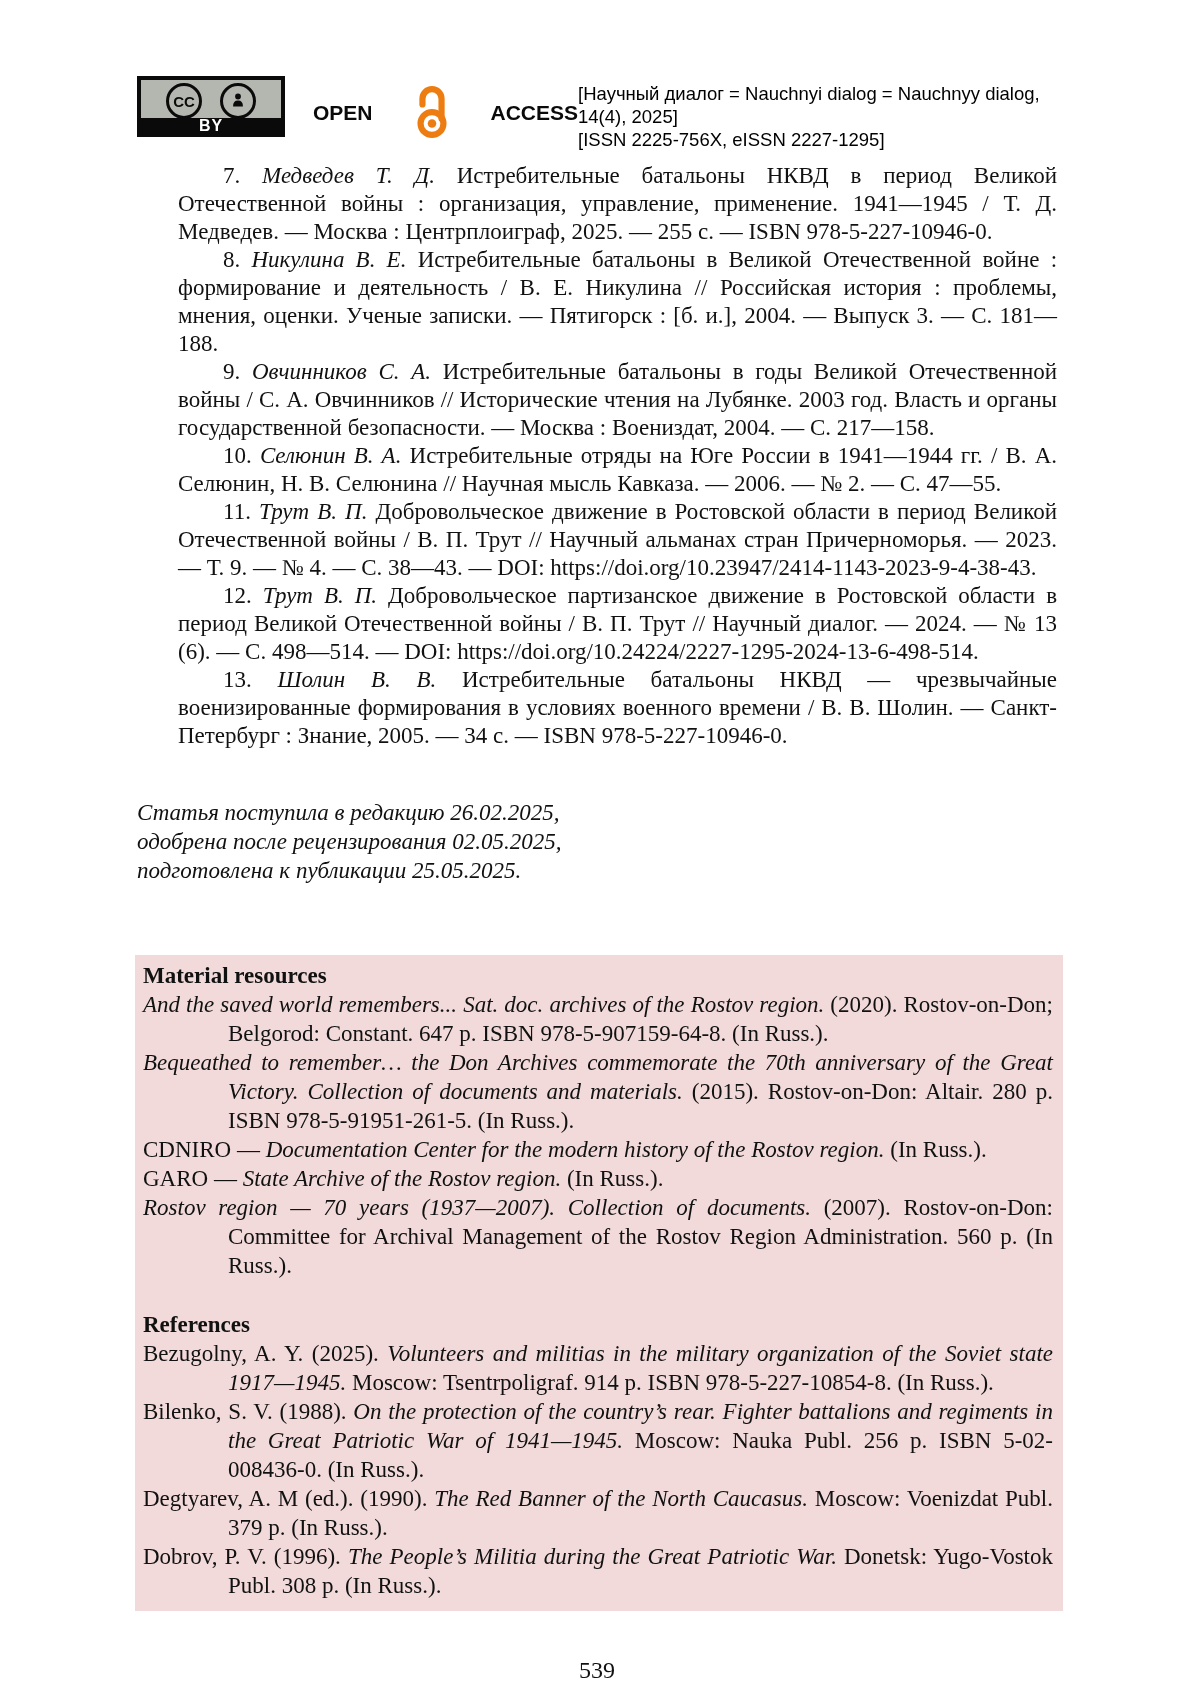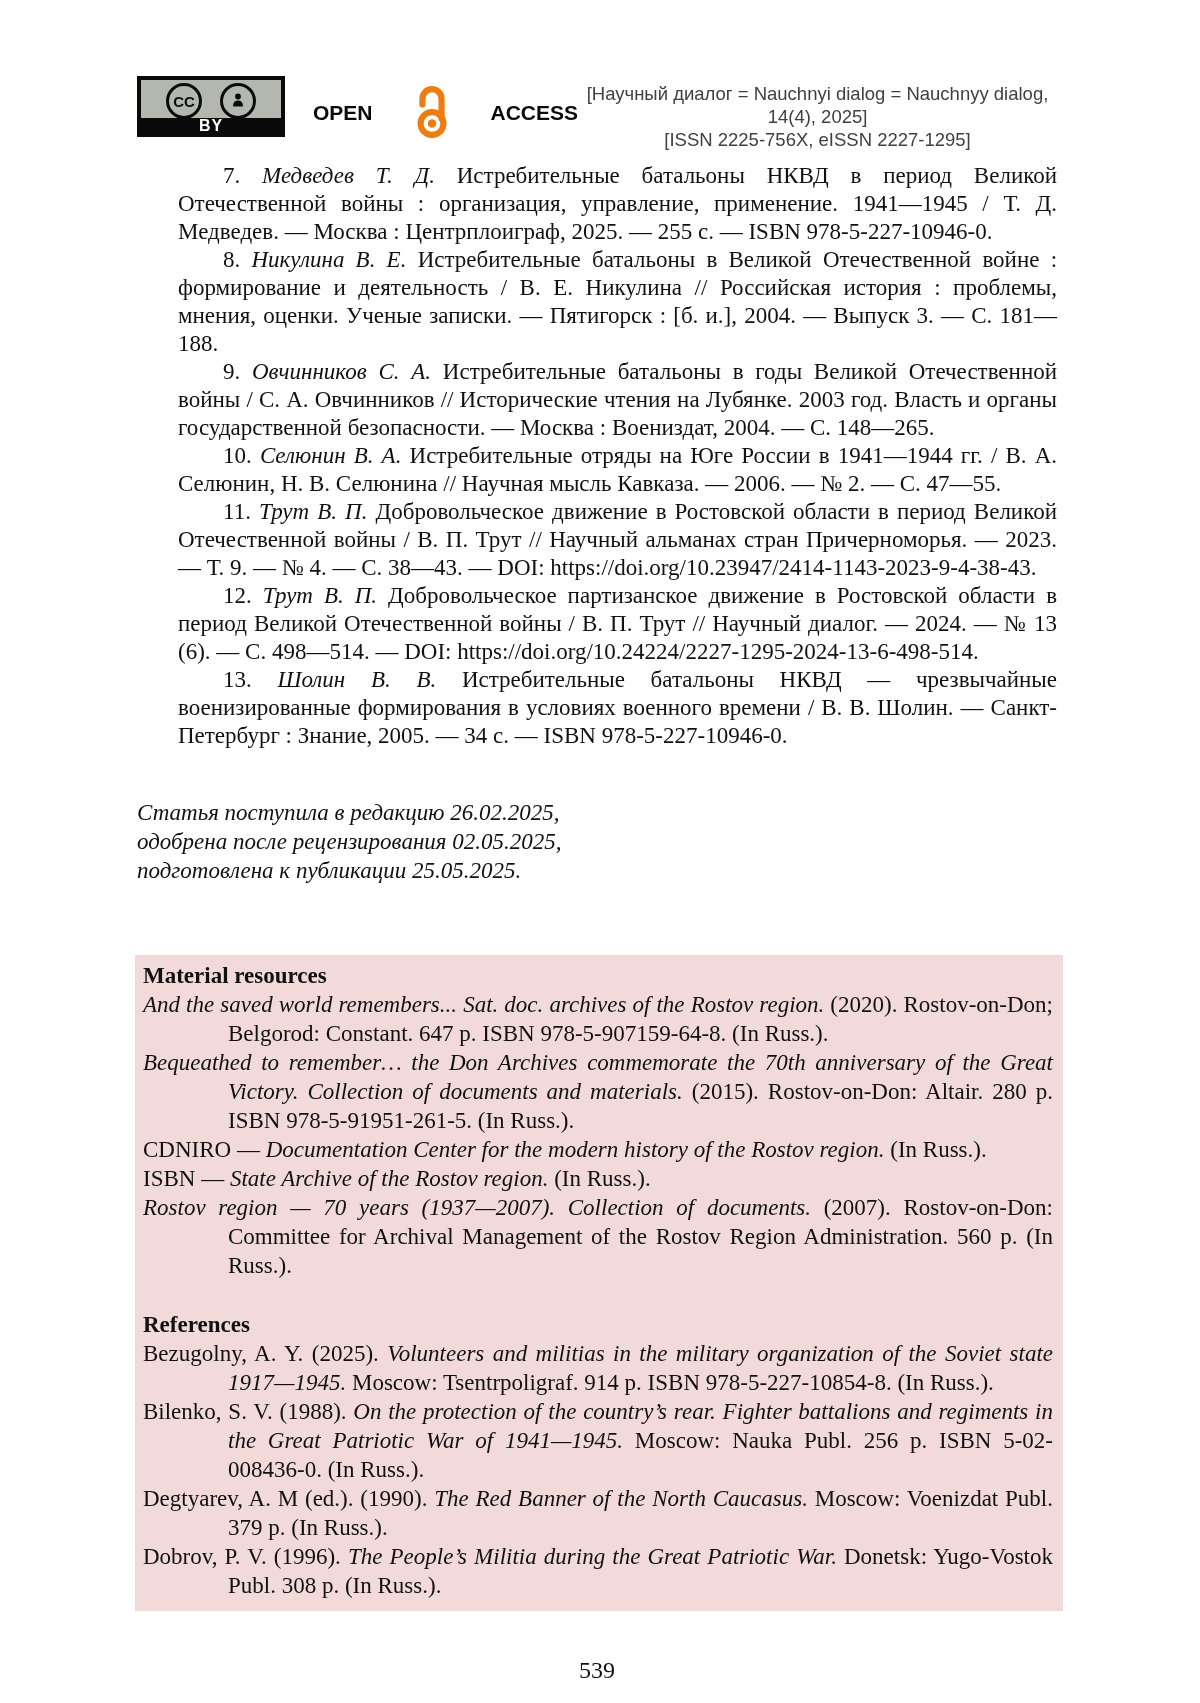--- a/index.html
+++ b/index.html
@@ -23,22 +23,22 @@
   }
   .cc-strip{
     position:absolute;left:0;right:0;bottom:0;height:15px;background:#0a0a0a;
     color:#fff;font-family:"Liberation Sans", sans-serif;font-weight:bold;font-size:16px;
     display:flex;align-items:center;justify-content:center;letter-spacing:1px;
   }
   .oa{display:flex;align-items:center;margin-left:28px;margin-top:10px;flex:0 0 auto;gap:34px;}
   .oa-word{font-family:"Liberation Sans", sans-serif;font-weight:bold;font-size:21px;color:#0a0a0a;}
   .oa svg{margin:0 4px;}
   .cite{
-    margin-left:auto;text-align:center;font-family:"Liberation Sans", sans-serif;
-    font-size:18.5px;line-height:23px;color:#404040;margin-top:6px;
+    margin-left:auto;text-align:left;font-family:"Liberation Sans", sans-serif;
+    font-size:18.5px;line-height:23px;color:#000000;margin-top:6px;
   }
   
   .refs-ru{margin-top:26px;}
   p{margin:0;}
   .ref-ru{
     font-size:23px;line-height:28px;text-align:justify;text-indent:45px;margin-left:41px;
   }
   .dates{
     margin-top:48px;font-style:italic;font-size:23px;line-height:29px;
     text-align:left;padding-right:64px;
@@ -93,21 +93,21 @@
       <div>[ISSN 2225-756X, eISSN 2227-1295]</div>
     </div>
   </header>
 
   <section class="refs-ru">
 
       <p class="ref-ru"><span>7. </span><i>Медведев Т. Д.</i><span> Истребительные батальоны НКВД в период Великой Отечественной войны : организация, управление, применение. 1941—1945 / Т. Д. Медведев. — Москва : Центрплоиграф, 2025. — 255 с. — ISBN 978-5-227-10946-0.</span></p>
 
       <p class="ref-ru"><span>8. </span><i>Никулина В. Е.</i><span> Истребительные батальоны в Великой Отечественной войне : формирование и деятельность / В. Е. Никулина // Российская история : проблемы, мнения, оценки. Ученые записки. — Пятигорск : [б. и.], 2004. — Выпуск 3. — С. 181—188.</span></p>
 
-      <p class="ref-ru"><span>9. </span><i>Овчинников С. А.</i><span> Истребительные батальоны в годы Великой Отечественной войны / С. А. Овчинников // Исторические чтения на Лубянке. 2003 год. Власть и органы государственной безопасности. — Москва : Воениздат, 2004. — С. 148—265.</span></p>
+      <p class="ref-ru"><span>9. </span><i>Овчинников С. А.</i><span> Истребительные батальоны в годы Великой Отечественной войны / С. А. Овчинников // Исторические чтения на Лубянке. 2003 год. Власть и органы государственной безопасности. — Москва : Воениздат, 2004. — С. 217—158.</span></p>
 
       <p class="ref-ru"><span>10. </span><i>Селюнин В. А.</i><span> Истребительные отряды на Юге России в 1941—1944 гг. / В. А. Селюнин, Н. В. Селюнина // Научная мысль Кавказа. — 2006. — № 2. — С. 47—55.</span></p>
 
       <p class="ref-ru"><span>11. </span><i>Трут В. П.</i><span> Добровольческое движение в Ростовской области в период Великой Отечественной войны / В. П. Трут // Научный альманах стран Причерноморья. — 2023. — Т. 9. — № 4. — С. 38—43. — DOI: https://doi.org/10.23947/2414-1143-2023-9-4-38-43.</span></p>
 
       <p class="ref-ru"><span>12. </span><i>Трут В. П.</i><span> Добровольческое партизанское движение в Ростовской области в период Великой Отечественной войны / В. П. Трут // Научный диалог. — 2024. — № 13 (6). — С. 498—514. — DOI: https://doi.org/10.24224/2227-1295-2024-13-6-498-514.</span></p>
 
       <p class="ref-ru"><span>13. </span><i>Шолин В. В.</i><span> Истребительные батальоны НКВД — чрезвычайные военизированные формирования в условиях военного времени / В. В. Шолин. — Санкт-Петербург : Знание, 2005. — 34 с. — ISBN 978-5-227-10946-0.</span></p>
     </section>
 
@@ -120,21 +120,21 @@
   <section class="pink">
     <h2>Material resources</h2>
     <div>
 
         <p class="hang"><i>And the saved world remembers... Sat. doc. archives of the Rostov region.</i><span> (2020). Rostov-on-Don; Belgorod: Constant. 647 p. ISBN 978-5-907159-64-8. (In Russ.).</span></p>
 
         <p class="hang"><i>Bequeathed to remember… the Don Archives commemorate the 70th anniversary of the Great Victory. Collection of documents and materials.</i><span> (2015). Rostov-on-Don: Altair. 280 p. ISBN 978-5-91951-261-5. (In Russ.).</span></p>
 
         <p class="hang"><span>CDNIRO — </span><i>Documentation Center for the modern history of the Rostov region.</i><span> (In Russ.).</span></p>
 
-        <p class="hang"><span>ISBN — </span><i>State Archive of the Rostov region.</i><span> (In Russ.).</span></p>
+        <p class="hang"><span>GARO — </span><i>State Archive of the Rostov region.</i><span> (In Russ.).</span></p>
 
         <p class="hang"><i>Rostov region — 70 years (1937—2007). Collection of documents.</i><span> (2007). Rostov-on-Don: Committee for Archival Management of the Rostov Region Administration. 560 p. (In Russ.).</span></p>
       </div>
 
     <h2 class="refs-heading">References</h2>
     <div>
 
         <p class="hang"><span>Bezugolny, A. Y. (2025). </span><i>Volunteers and militias in the military organization of the Soviet state 1917—1945.</i><span> Moscow: Tsentrpoligraf. 914 p. ISBN 978-5-227-10854-8. (In Russ.).</span></p>
 
         <p class="hang"><span>Bilenko, S. V. (1988). </span><i>On the protection of the country’s rear. Fighter battalions and regiments in the Great Patriotic War of 1941—1945.</i><span> Moscow: Nauka Publ. 256 p. ISBN 5-02-008436-0. (In Russ.).</span></p>

